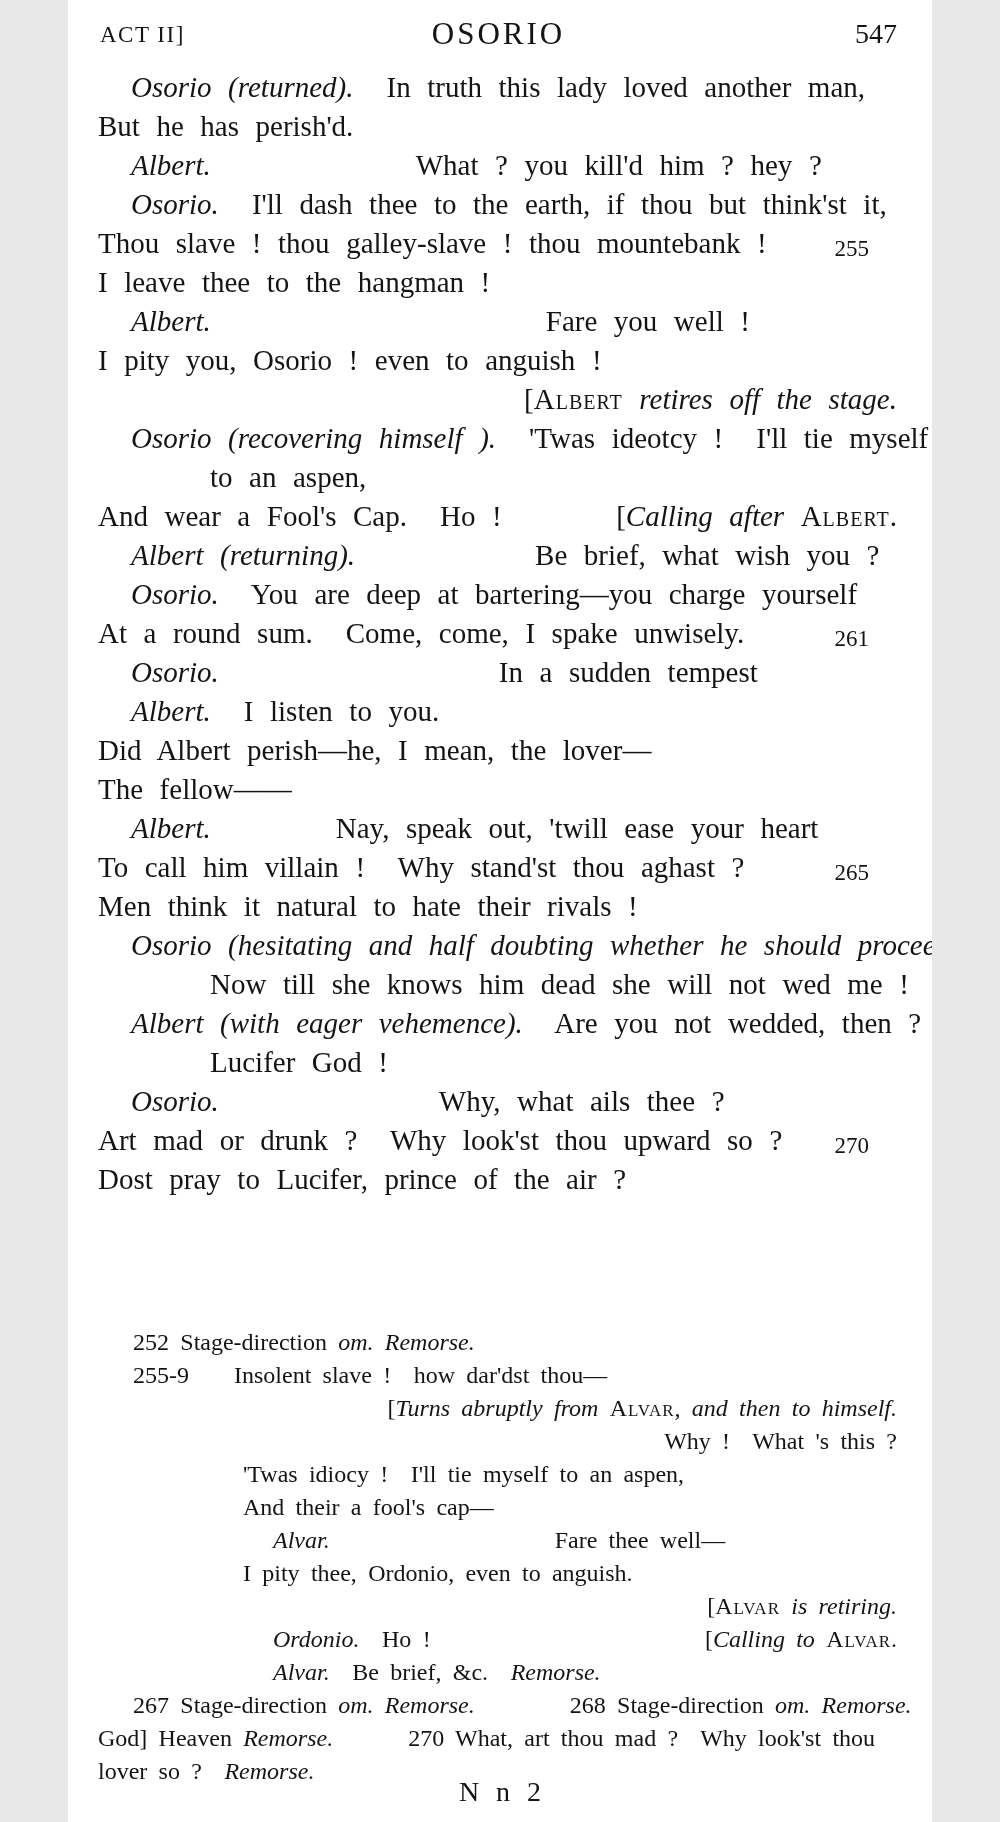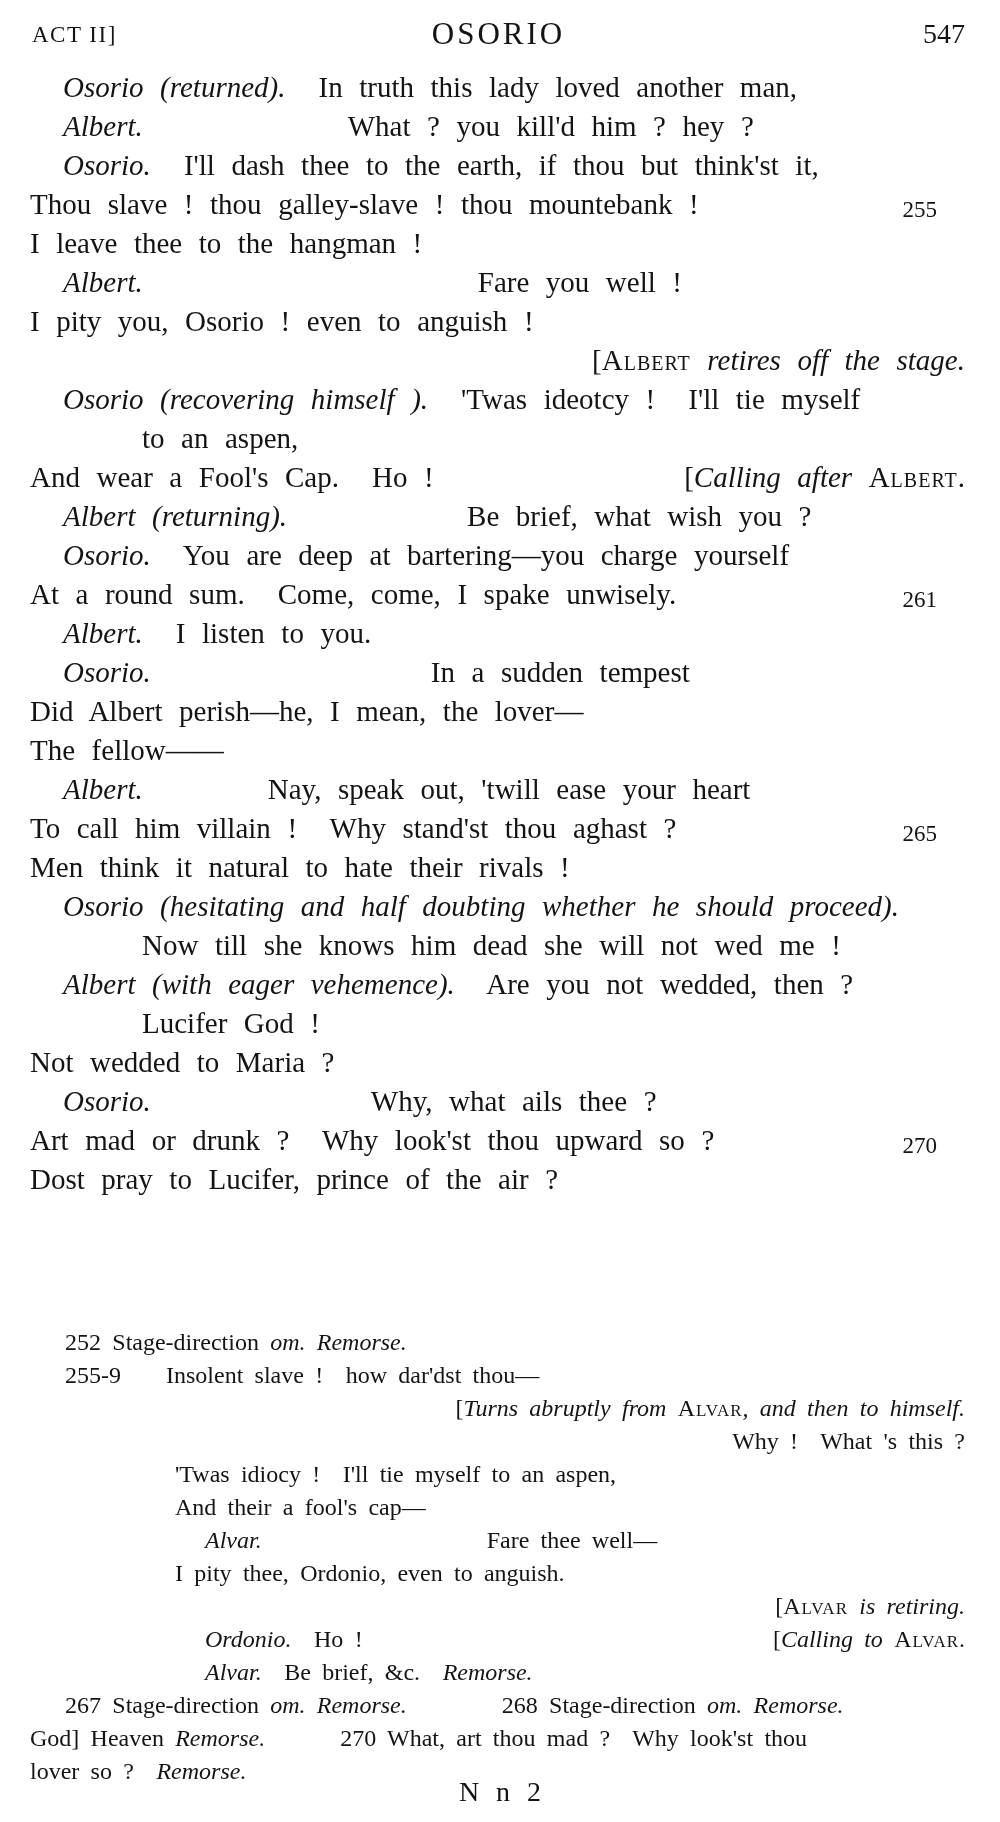--- a/index.html
+++ b/index.html
@@ -1,18 +1,18 @@
 <!DOCTYPE html>
 <html><head>
 <meta charset="utf-8">
 <style>
   html,body { margin:0; padding:0; background:#e8e8e8; }
   .page {
     position:relative;
-    width:1000px; height:1822px;
+    width:864px; height:1822px;
     margin:0 auto;
     background:#ffffff;
     color:#141414;
     font-family:"Liberation Serif","DejaVu Serif",serif;
     overflow:hidden;
   }
   
   .header { position:absolute; top:16px; left:30px; right:33px; height:40px; }
   .act-label {
     position:absolute; left:2px; top:6px;
@@ -73,45 +73,45 @@
 <div class="page">
 
   <div class="header">
     <span class="act-label">ACT II]</span>
     <span class="running-title">OSORIO</span>
     <span class="page-number">547</span>
   </div>
 
   <div class="main">
       <div class="line ind"><span class="s-i">Osorio (returned).</span><span class="s-r">  In truth this lady loved another man,</span></div>
+      <div class="line"><span class="s-r">But he has perish'd.</span></div>
       <div class="line ind"><span class="s-i">Albert.</span><span class="gap gap-a"></span><span class="s-r">What ? you kill'd him ? hey ?</span></div>
       <div class="line ind"><span class="s-i">Osorio.</span><span class="s-r">  I'll dash thee to the earth, if thou but think'st it,</span></div>
       <div class="line"><span class="s-r">Thou slave ! thou galley-slave ! thou mountebank !</span><span class="lineno">255</span></div>
       <div class="line"><span class="s-r">I leave thee to the hangman !</span></div>
       <div class="line ind"><span class="s-i">Albert.</span><span class="gap gap-b"></span><span class="s-r">Fare you well !</span></div>
       <div class="line"><span class="s-r">I pity you, Osorio ! even to anguish !</span></div>
       <div class="line right"><span class="s-r">[</span><span class="s-sc">Albert</span><span class="s-i"> retires off the stage.</span></div>
       <div class="line ind"><span class="s-i">Osorio (recovering himself ).</span><span class="s-r">  'Twas ideotcy !  I'll tie myself</span></div>
       <div class="line ind2"><span class="s-r">to an aspen,</span></div>
       <div class="line"><span class="fr"><span class="s-r">[</span><span class="s-i">Calling after </span><span class="s-sc">Albert</span><span class="s-r">.</span></span><span class="s-r">And wear a Fool's Cap.  Ho !</span></div>
       <div class="line ind"><span class="s-i">Albert (returning).</span><span class="gap gap-c"></span><span class="s-r">Be brief, what wish you ?</span></div>
       <div class="line ind"><span class="s-i">Osorio.</span><span class="s-r">  You are deep at bartering—you charge yourself</span></div>
       <div class="line"><span class="s-r">At a round sum.  Come, come, I spake unwisely.</span><span class="lineno">261</span></div>
+      <div class="line ind"><span class="s-i">Osorio.</span><span class="gap gap-d"></span><span class="s-r">In a sudden tempest</span></div>
       <div class="line ind"><span class="s-i">Albert.</span><span class="s-r">  I listen to you.</span></div>
-      <div class="line ind"><span class="s-i">Osorio.</span><span class="gap gap-d"></span><span class="s-r">In a sudden tempest</span></div>
       <div class="line"><span class="s-r">Did Albert perish—he, I mean, the lover—</span></div>
       <div class="line"><span class="s-r">The fellow——</span></div>
       <div class="line ind"><span class="s-i">Albert.</span><span class="gap gap-e"></span><span class="s-r">Nay, speak out, 'twill ease your heart</span></div>
       <div class="line"><span class="s-r">To call him villain !  Why stand'st thou aghast ?</span><span class="lineno">265</span></div>
       <div class="line"><span class="s-r">Men think it natural to hate their rivals !</span></div>
       <div class="line ind"><span class="s-i">Osorio (hesitating and half doubting whether he should proceed).</span></div>
       <div class="line ind2"><span class="s-r">Now till she knows him dead she will not wed me !</span></div>
       <div class="line ind"><span class="s-i">Albert (with eager vehemence).</span><span class="s-r">  Are you not wedded, then ?</span></div>
       <div class="line ind2"><span class="s-r">Lucifer God !</span></div>
-      <div class="line"><span class="s-r">Not wedded to Maria ?</span></div>
       <div class="line ind"><span class="s-i">Osorio.</span><span class="gap gap-f"></span><span class="s-r">Why, what ails thee ?</span></div>
       <div class="line"><span class="s-r">Art mad or drunk ?  Why look'st thou upward so ?</span><span class="lineno">270</span></div>
       <div class="line"><span class="s-r">Dost pray to Lucifer, prince of the air ?</span></div>
     </div>
 
   <div class="footnotes">
       <div class="line fn-ind"><span class="s-r">252 Stage-direction </span><span class="s-i">om. Remorse.</span></div>
       <div class="line fn-ind"><span class="s-r">255-9</span><span class="gap gap-g"></span><span class="s-r">Insolent slave !  how dar'dst thou—</span></div>
       <div class="line right"><span class="s-r">[</span><span class="s-i">Turns abruptly from </span><span class="s-sc">Alvar</span><span class="s-i">, and then to himself.</span></div>
       <div class="line right"><span class="s-r">Why !  What 's this ?</span></div>

